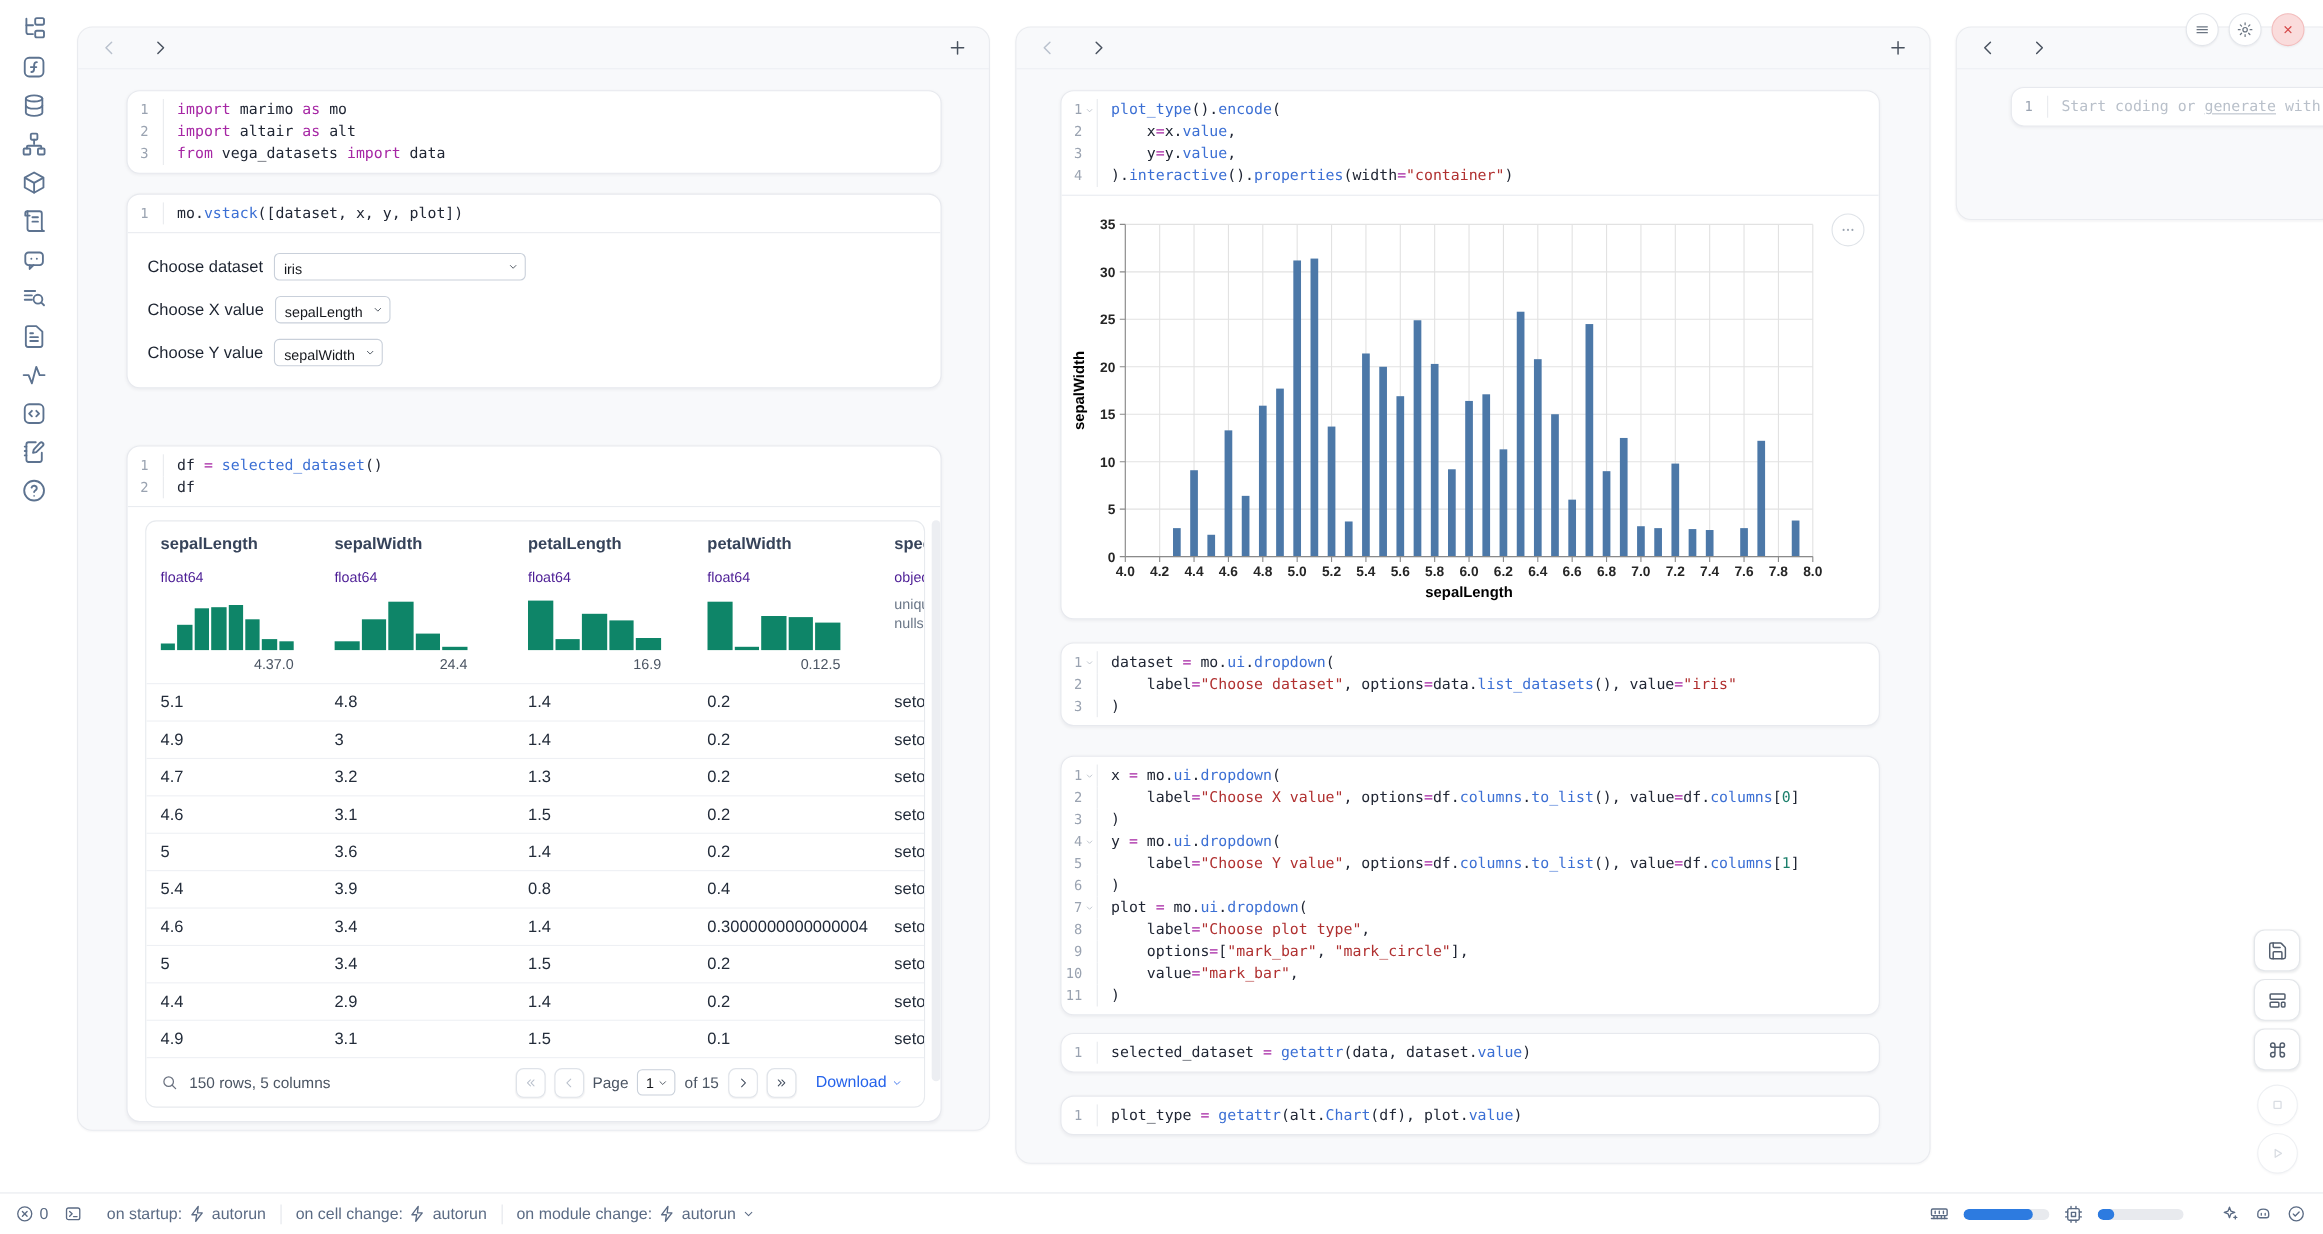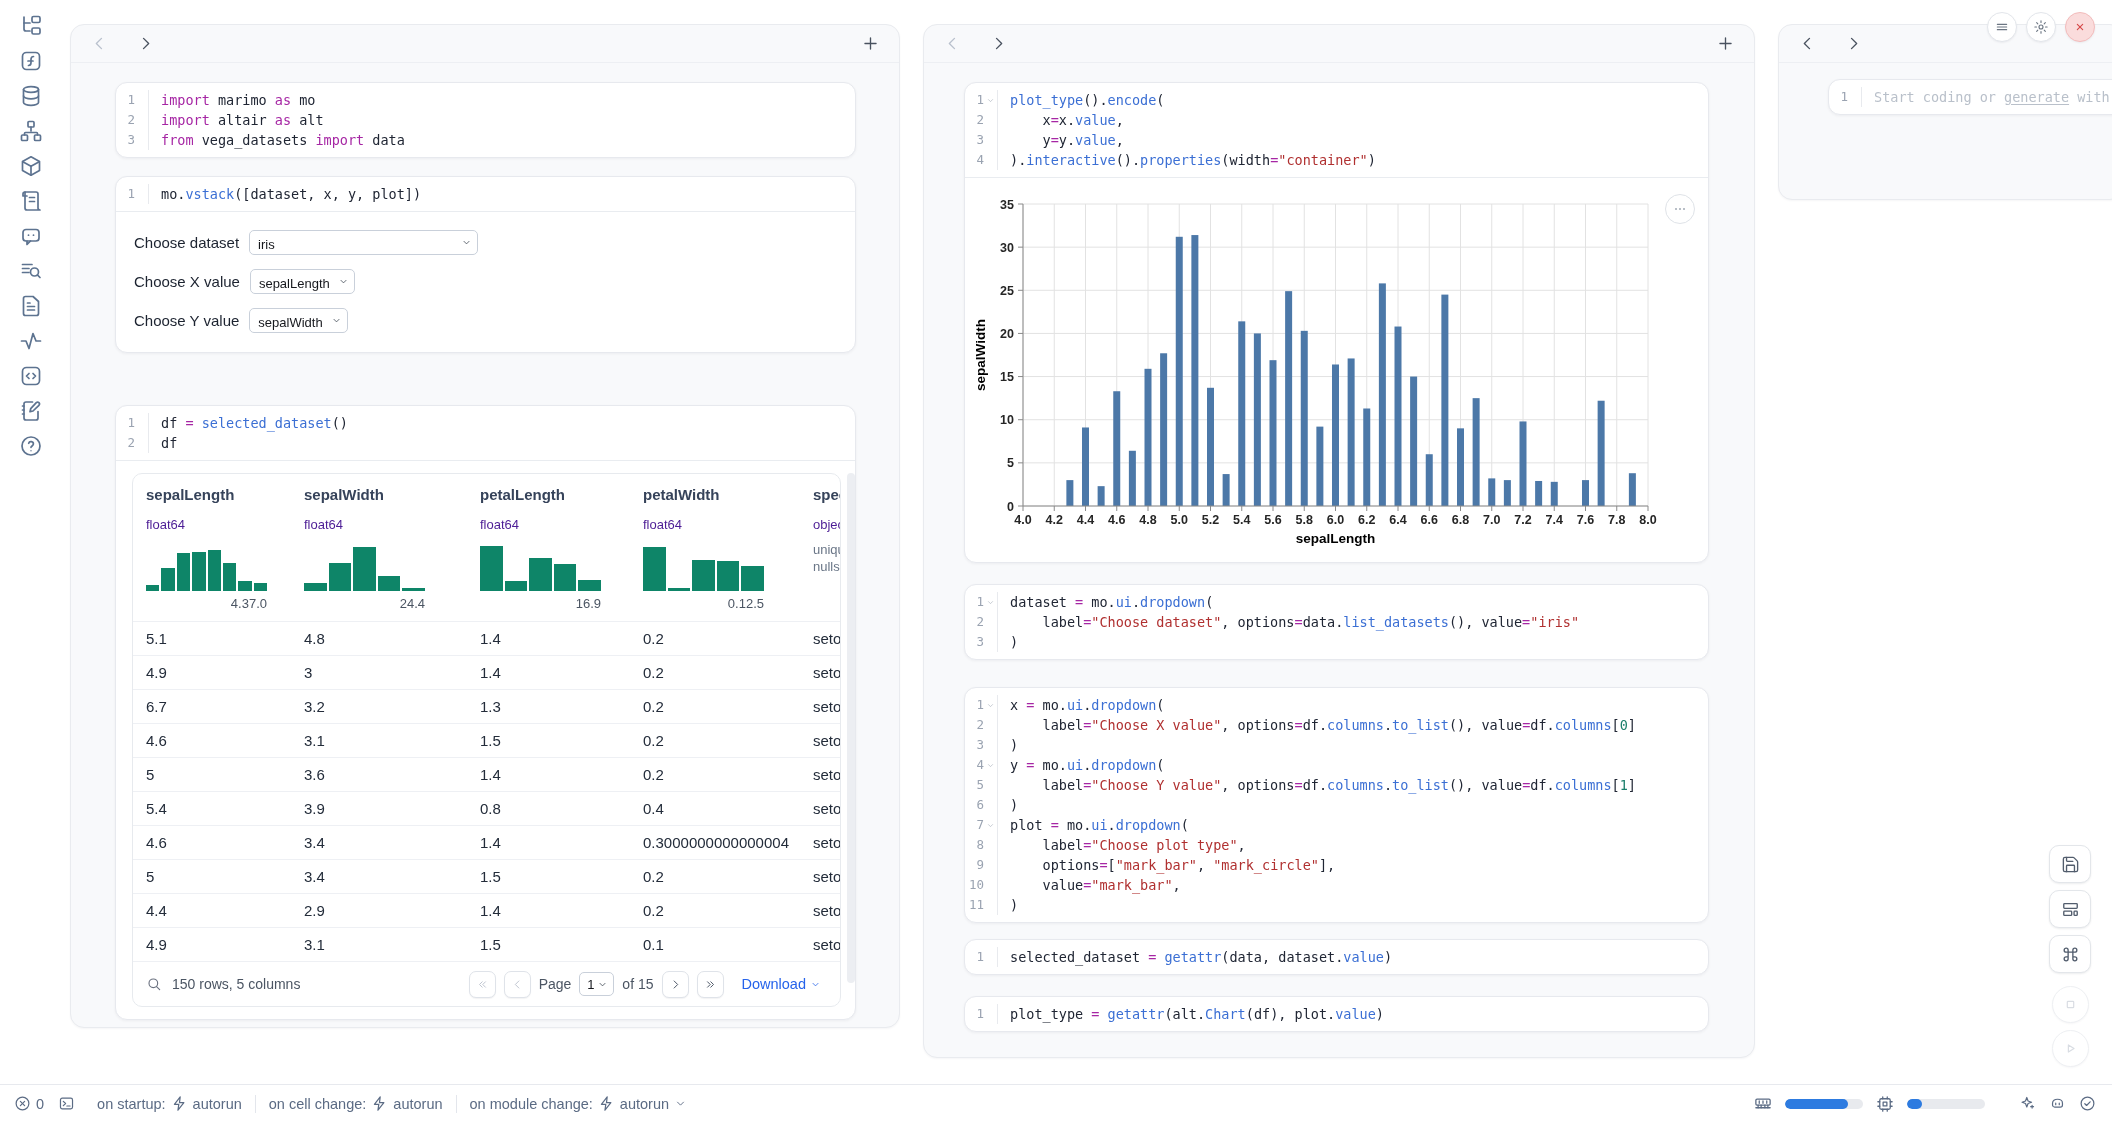--- a/index.html
+++ b/index.html
@@ -435,21 +435,21 @@
             <div class="dt-cellv">setos</div>
           </div>
           <div class="dt-grid dt-row">
             <div class="dt-cellv">4.9</div>
             <div class="dt-cellv">3</div>
             <div class="dt-cellv">1.4</div>
             <div class="dt-cellv">0.2</div>
             <div class="dt-cellv">setos</div>
           </div>
           <div class="dt-grid dt-row">
-            <div class="dt-cellv">6.7</div>
+            <div class="dt-cellv">4.7</div>
             <div class="dt-cellv">3.2</div>
             <div class="dt-cellv">1.3</div>
             <div class="dt-cellv">0.2</div>
             <div class="dt-cellv">setos</div>
           </div>
           <div class="dt-grid dt-row">
             <div class="dt-cellv">4.6</div>
             <div class="dt-cellv">3.1</div>
             <div class="dt-cellv">1.5</div>
             <div class="dt-cellv">0.2</div>

